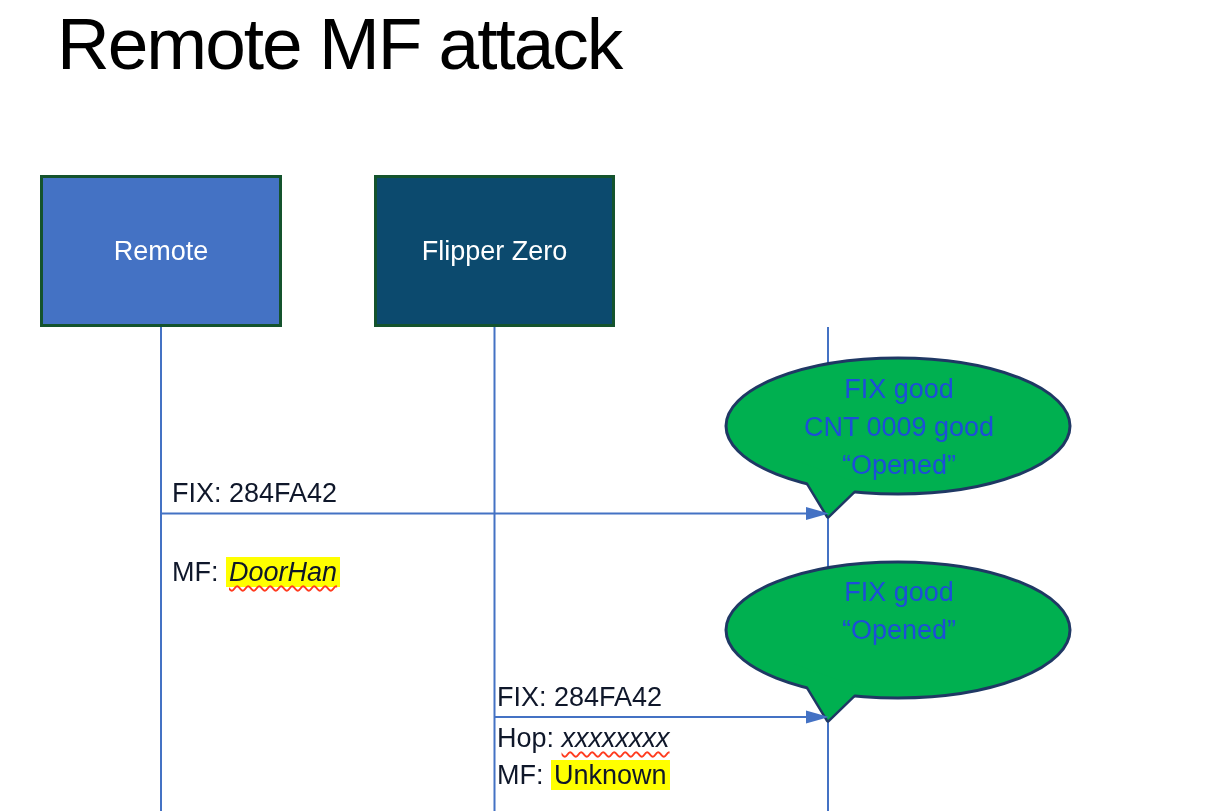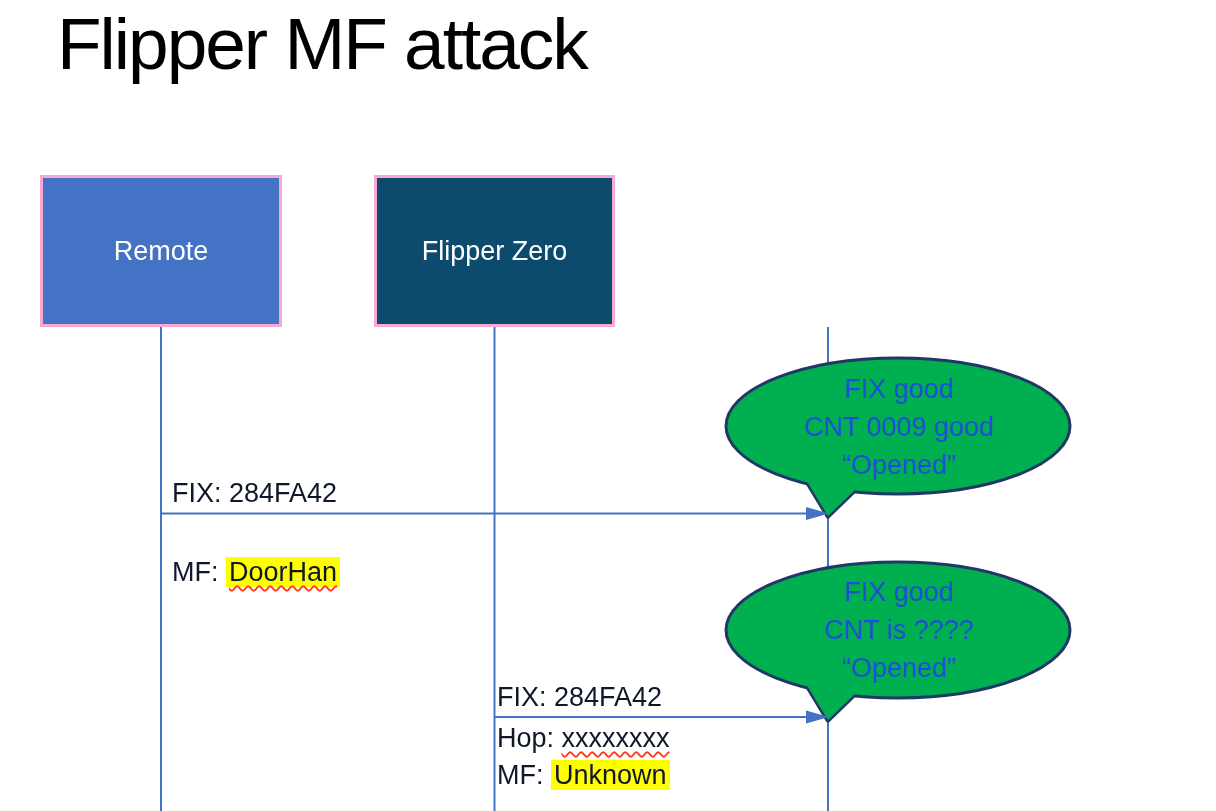--- a/index.html
+++ b/index.html
@@ -21,21 +21,21 @@
     font-weight: 300;
     letter-spacing: -2px;
     color: #000000;
     white-space: nowrap;
   }
   .actor {
     position: absolute;
     top: 175px;
     height: 152px;
     box-sizing: border-box;
-    border: 3px solid #f9a8d4;
+    border: 3px solid #14532d;
     display: flex;
     align-items: center;
     justify-content: center;
     color: #ffffff;
     font-size: 27px;
     white-space: nowrap;
   }
   .actor-remote   { left: 40px;  width: 242px; background: #4472C4; }
   .actor-flipper  { left: 374px; width: 241px; background: #0c4a6e; }
   .actor-receiver { left: 708px; width: 241px; background: #00B050; }
@@ -73,28 +73,29 @@
   .msg2-l2 { left: 497px; top: 722px; }
   .msg2-l3 { left: 497px; top: 759px; }
 
   .hl { background: #FFFF00; padding: 0 3px; }
   .sq {
     text-decoration-line: underline;
     text-decoration-style: wavy;
     text-decoration-color: #FF3B1F;
     text-decoration-thickness: 1.5px;
     text-underline-offset: 4px;
+    font-style: italic;
   }
 </style>
 </head>
 <body>
 
 <div class="slide">
 
-  <h1 class="title">Flipper MF attack</h1>
+  <h1 class="title">Remote MF attack</h1>
 
   <div class="actor actor-remote">
     <span>Remote</span>
   </div>
   <div class="actor actor-flipper">
     <span>Flipper Zero</span>
   </div>
 
   <svg class="diagram-svg" viewBox="0 0 1216 811" xmlns="http://www.w3.org/2000/svg">
 
@@ -126,21 +127,20 @@
     </g>
   </svg>
 
   <div class="bubble-label bt1">
     <div>FIX good</div>
     <div>CNT 0009 good</div>
     <div>“Opened”</div>
   </div>
   <div class="bubble-label bt2">
     <div>FIX good</div>
-    <div>CNT is ????</div>
     <div>“Opened”</div>
   </div>
 
   <div class="label msg1-l1">
     <span>FIX: 284FA42</span>
   </div>
   <div class="label msg1-l3">
     <span>MF: </span><span class="hl sq">DoorHan</span>
   </div>
 

